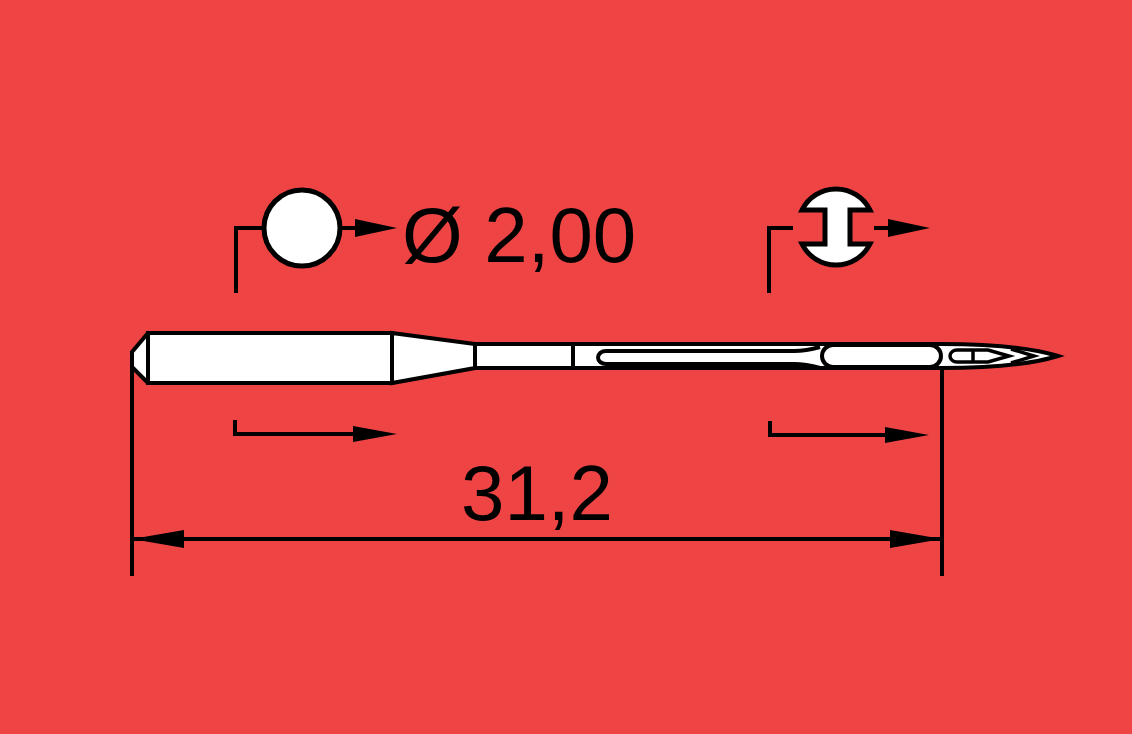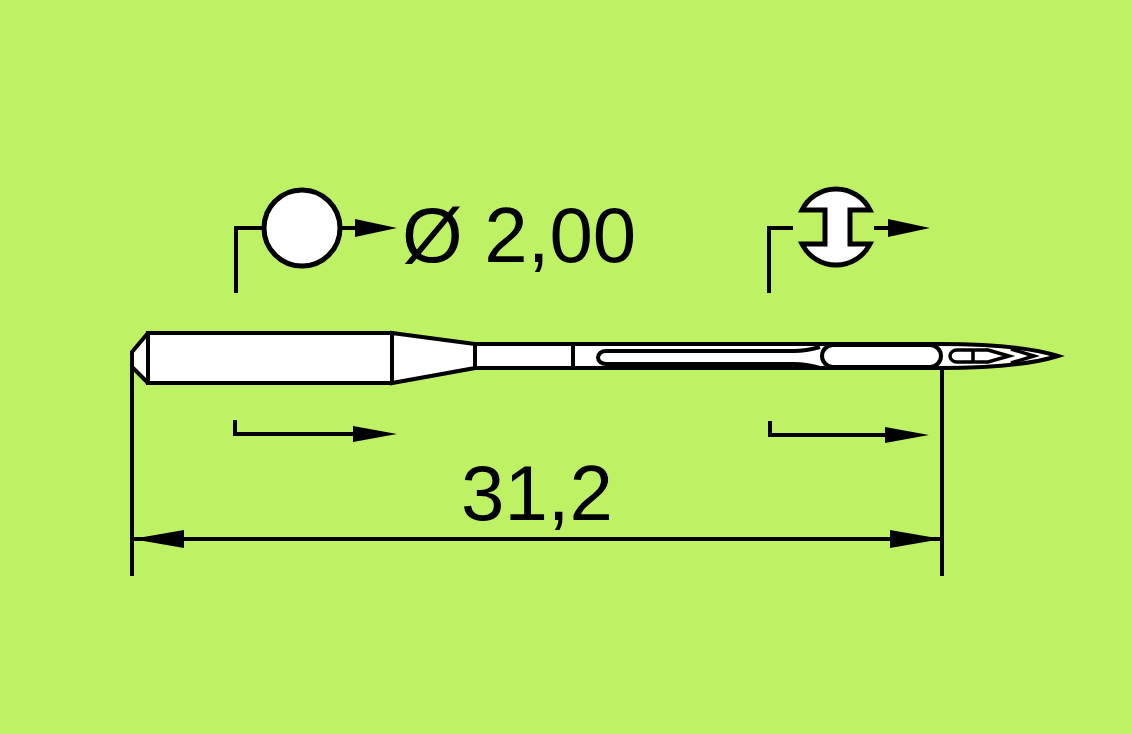--- a/index.html
+++ b/index.html
@@ -4,21 +4,21 @@
 <style>
   html, body {
     margin: 0;
     padding: 0;
     background: #ffffff;
   }
   .canvas {
     position: relative;
     width: 1132px;
     height: 734px;
-    background: #bef264;
+    background: #ef4444;
     overflow: hidden;
     font-family: "Liberation Sans", sans-serif;
   }
   svg {
     display: block;
   }
   .stroke4 { stroke: #000000; stroke-width: 4; fill: none; }
   .shape   { stroke: #000000; stroke-width: 4; fill: #ffffff; }
   .shape5  { stroke: #000000; stroke-width: 5; fill: #ffffff; }
   .thin    { stroke: #000000; stroke-width: 3.5; fill: none; }

